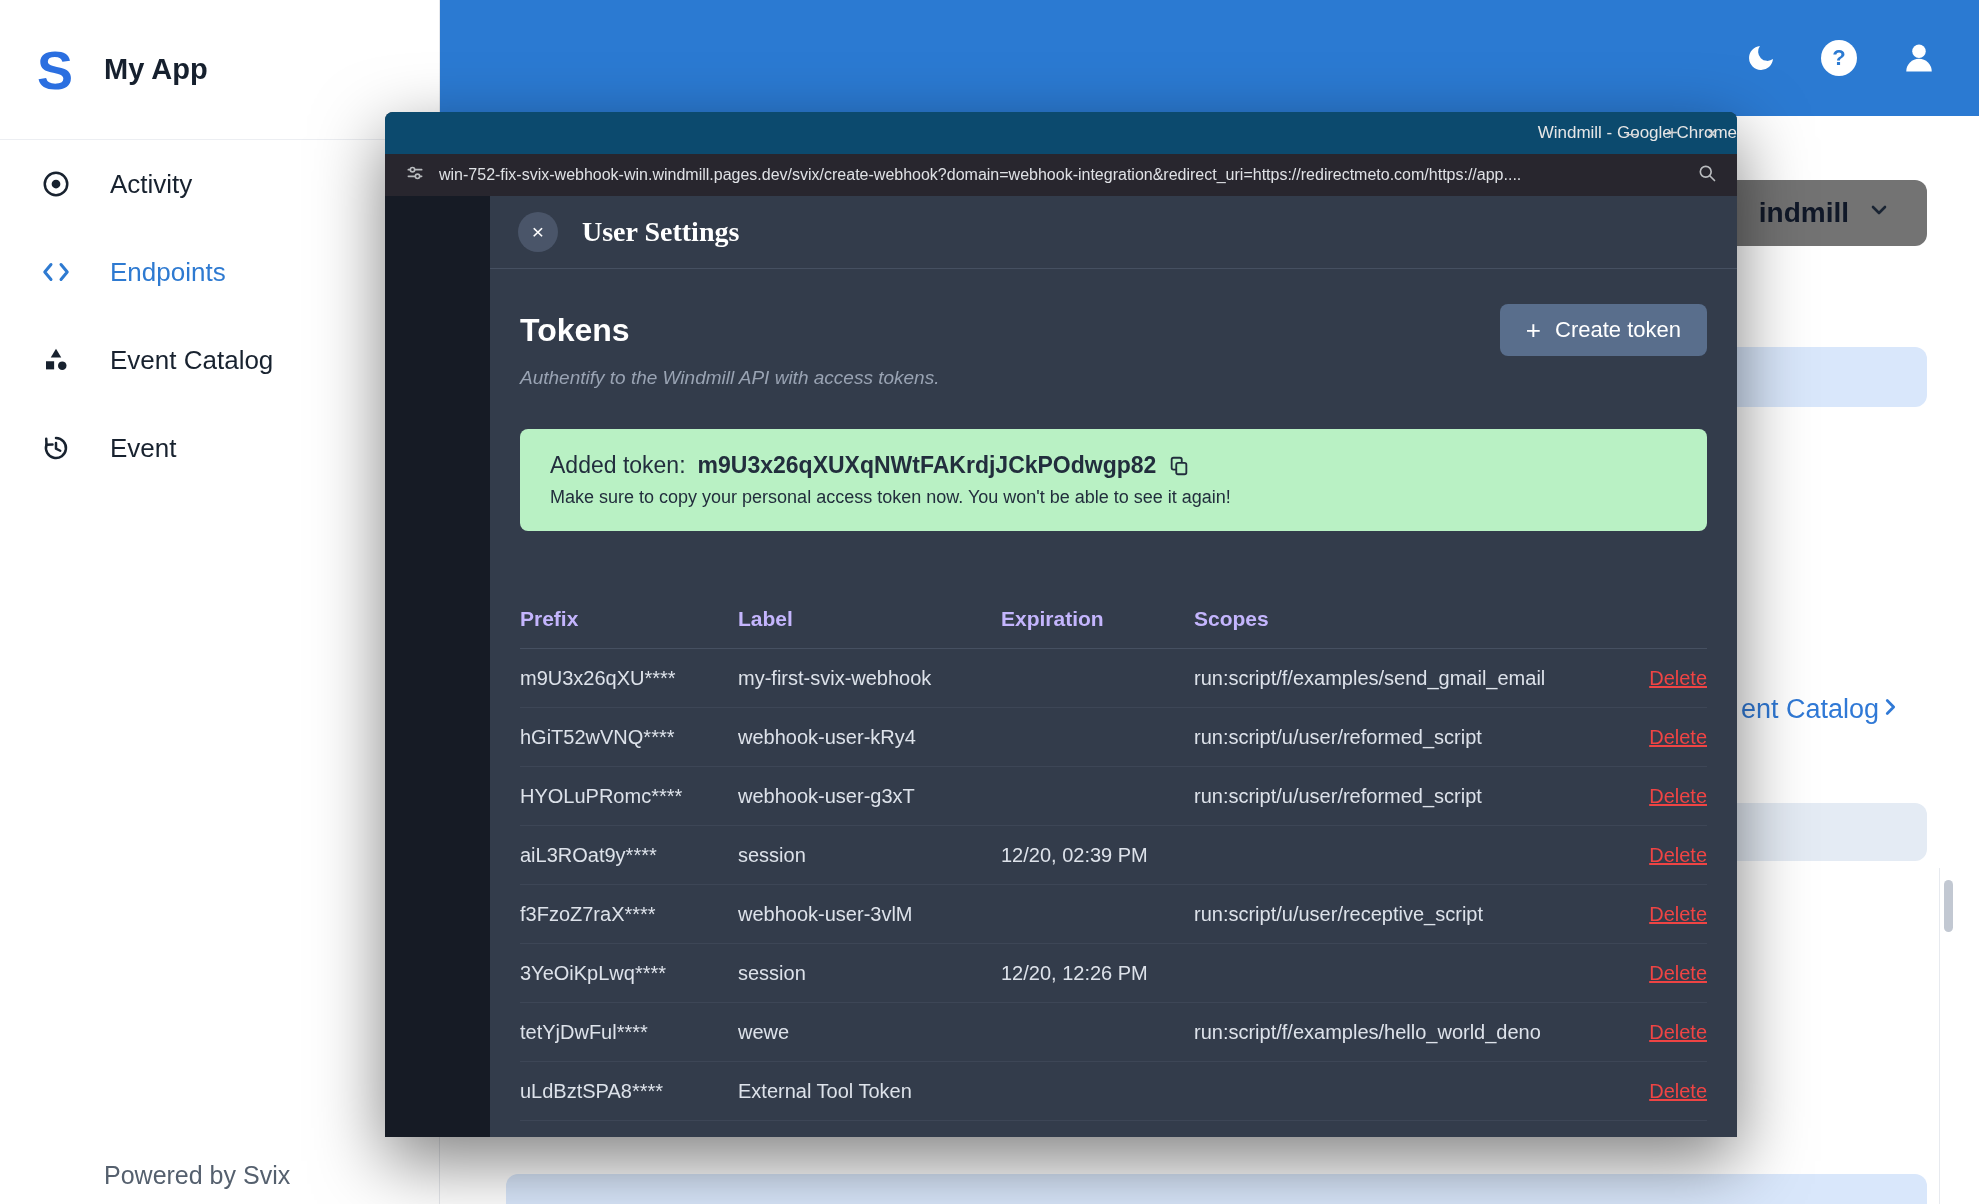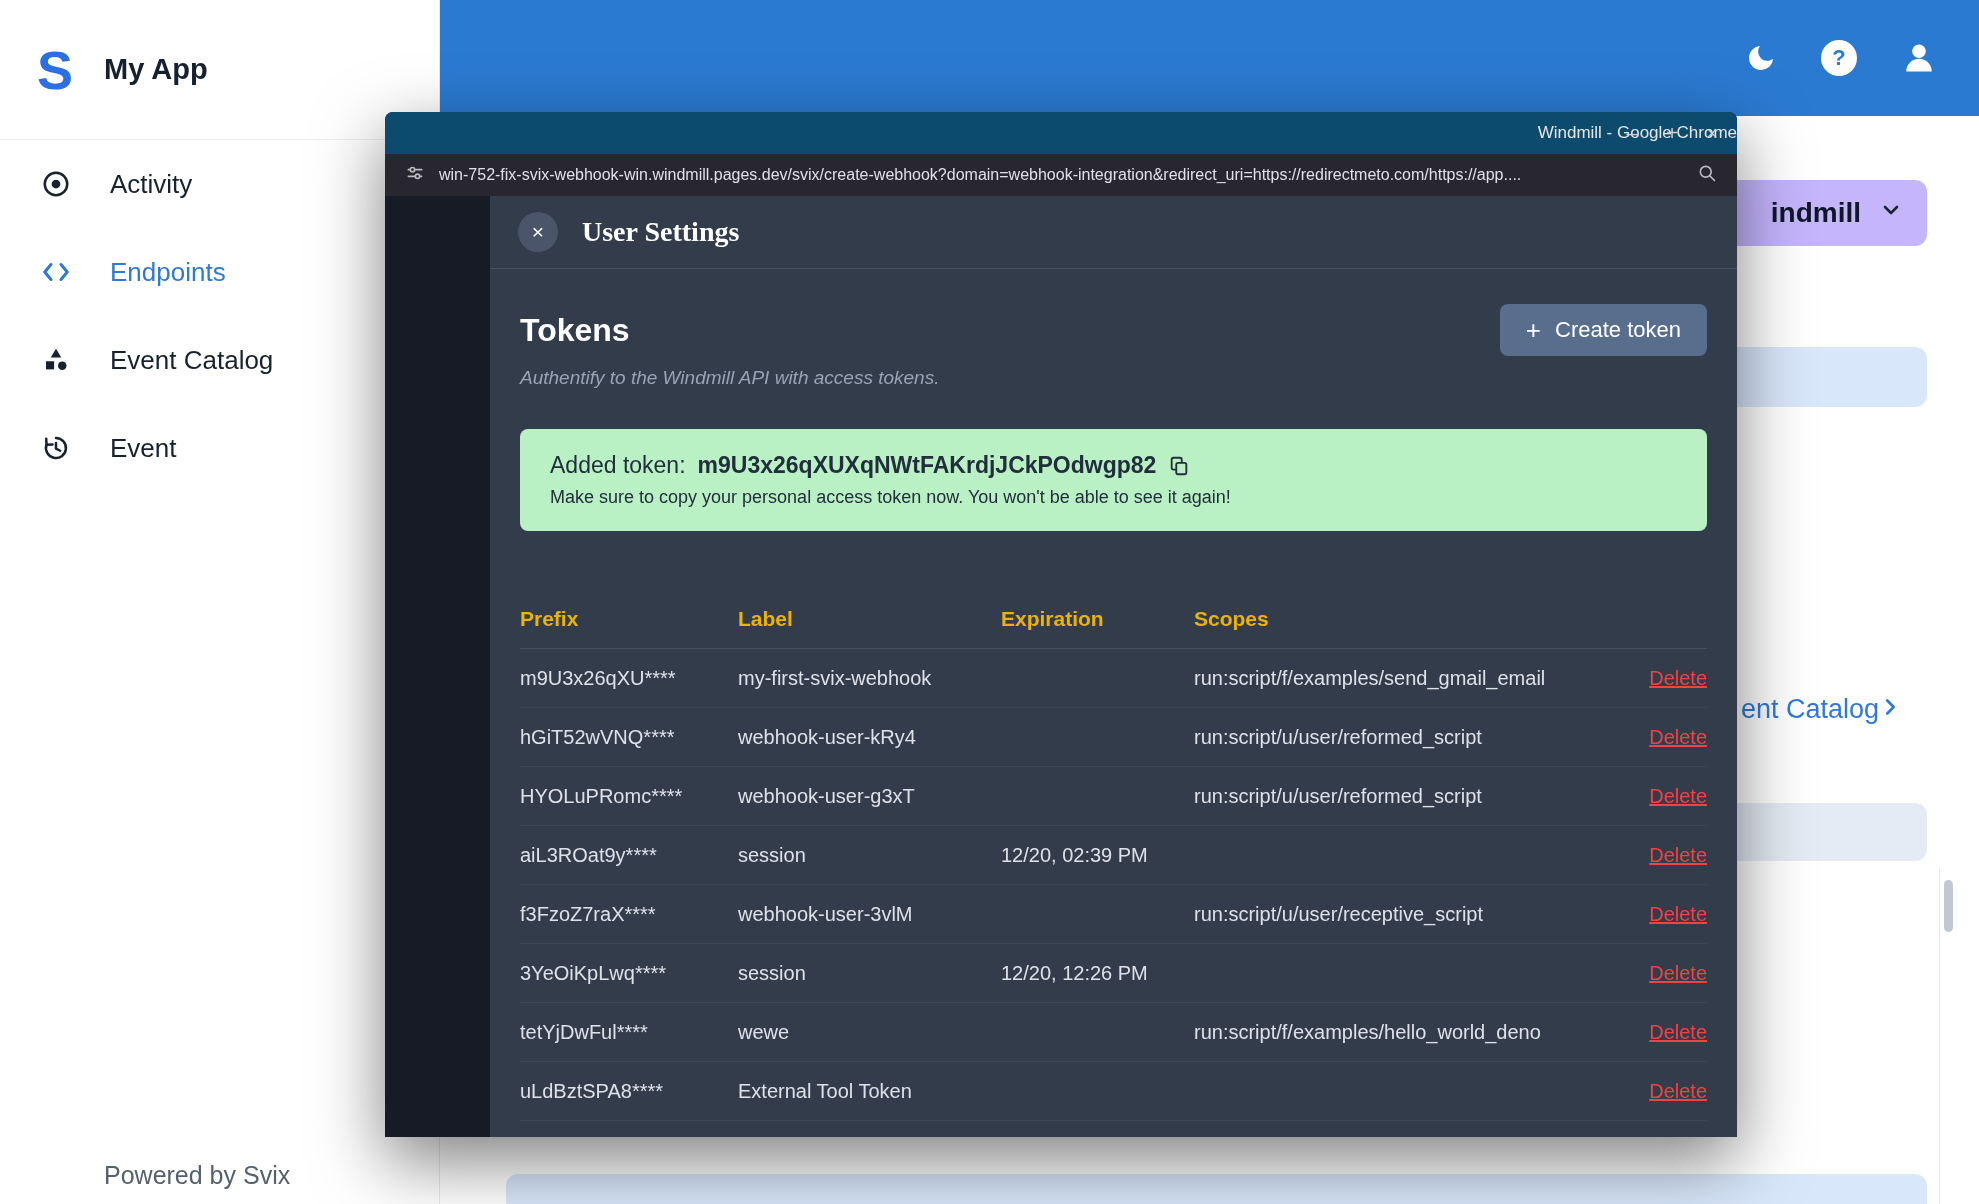--- a/index.html
+++ b/index.html
@@ -24,23 +24,23 @@
   .help-circle {
     width: 36px; height: 36px; border-radius: 50%; background: #ffffff;
     color: #2b7ad2; font-size: 22px; font-weight: 700;
     display: flex; align-items: center; justify-content: center;
   }
 
   
   .bg-content { position: absolute; inset: 0; z-index: 1; }
   .ws-panel {
     position: absolute; left: 1660px; top: 180px; width: 267px; height: 66px;
-    background: #c4b5fd; border-radius: 12px;
+    background: #737373; border-radius: 12px;
     display: flex; align-items: center; justify-content: flex-end;
-    gap: 18px; padding-right: 24px;
+    gap: 18px; padding-right: 36px;
     font-size: 28px; font-weight: 700; color: #101828; cursor: pointer;
   }
   .bg-panel { position: absolute; border-radius: 12px; }
   .p1 { left: 1620px; top: 347px; width: 307px; height: 60px; background: #d9e7fb; }
   .p2 { left: 1620px; top: 803px; width: 307px; height: 58px; background: #e4ebf4; }
   .p3 { left: 506px; top: 1174px; width: 1421px; height: 40px; border-radius: 12px 12px 0 0; background: #d9e7fb; }
   .catalog-link {
     position: absolute; left: 1741px; top: 694px;
     display: flex; align-items: center; 
     color: #3079d6; font-size: 27px; font-weight: 500; text-decoration: none; cursor: pointer;
@@ -141,21 +141,21 @@
   .copy-btn { display: inline-flex; cursor: pointer; background: none; border: none; padding: 0; }
   .banner-note { margin-top: 8px; font-size: 18px; }
 
   .table { margin-top: 58px; }
   .t-row {
     display: grid; grid-template-columns: 218px 263px 193px 1fr 90px;
     align-items: center; height: 59px;
     border-bottom: 1px solid #3d4656; color: #dde2ea; font-size: 20px;
   }
   .t-head {
-    height: 60px; font-weight: 700; color: #eab308; font-size: 21px;
+    height: 60px; font-weight: 700; color: #c4b5fd; font-size: 21px;
     border-bottom: 1px solid #465061;
   }
   .cell { overflow: hidden; white-space: nowrap; text-overflow: ellipsis; }
   .del { text-align: right; }
   .del a { color: #ef4444; text-decoration: underline; font-size: 20px; cursor: pointer; }
 </style>
 </head>
 <body>
 
 <header class="topbar">

